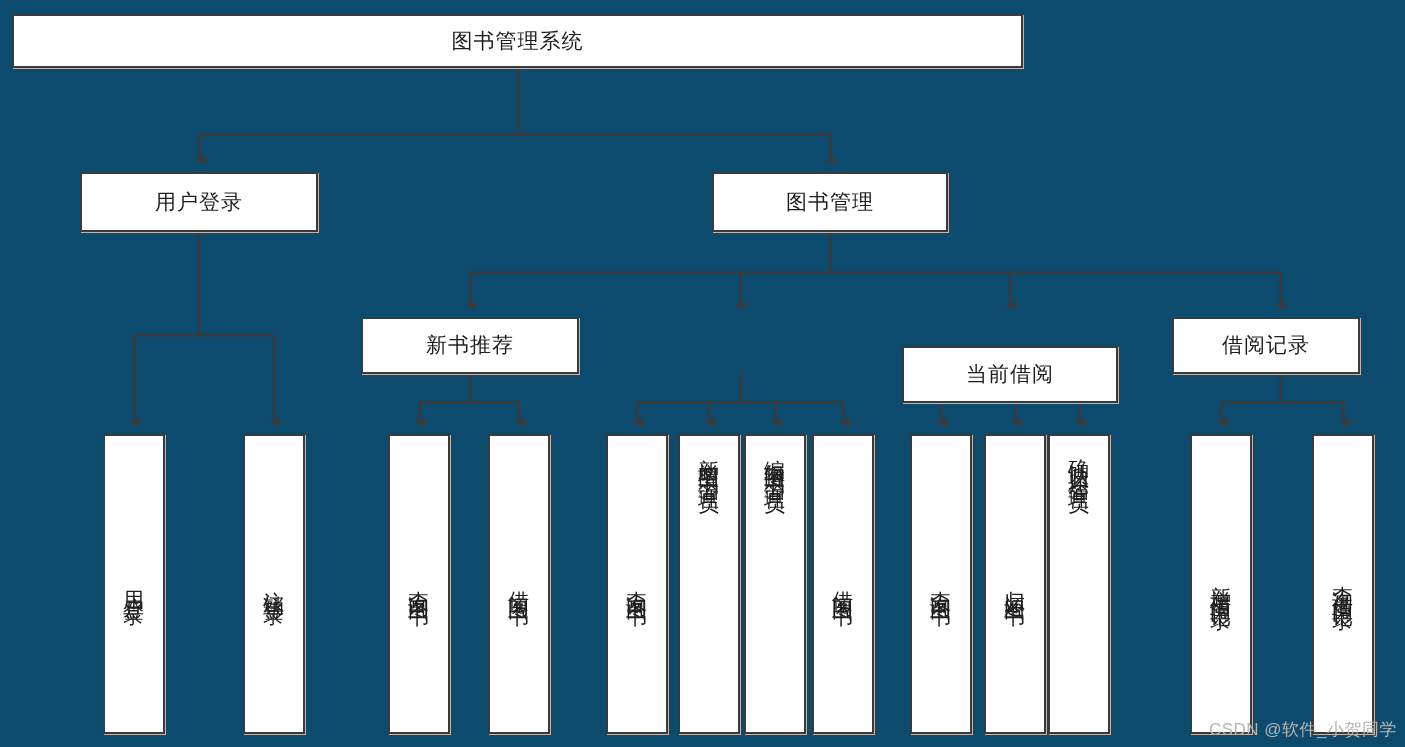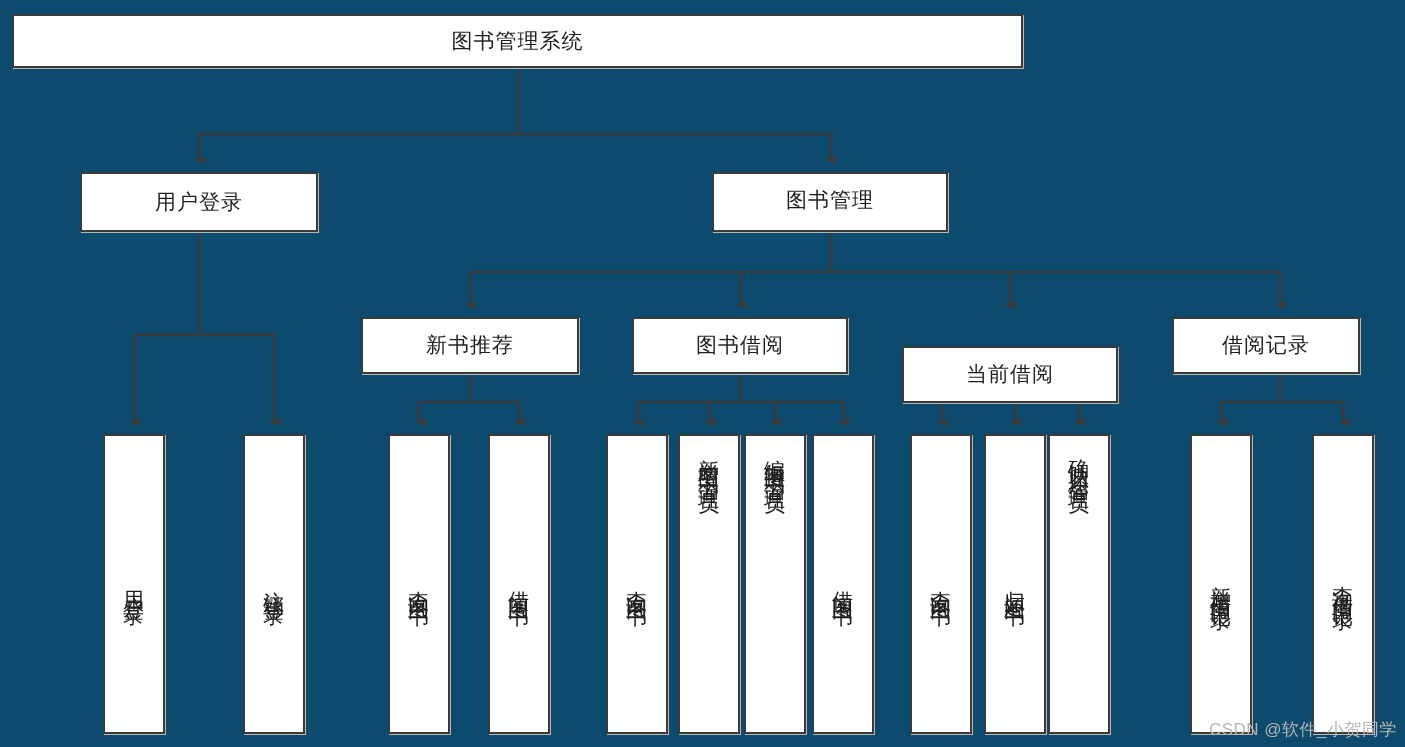--- a/index.html
+++ b/index.html
@@ -124,29 +124,26 @@
     </g>
   </svg>
 
   <div class="node" style="left:12px; top:14px; width:1011px; height:54px;">
     <span class="label">图书管理系统</span>
   </div>
 
   <div class="node" style="left:80px; top:172px; width:238px; height:60px;">
     <span class="label">用户登录</span>
   </div>
-  <div class="node" style="left:712px; top:172px; width:236px; height:60px;font-family:Liberation Mono, monospace;">
+  <div class="node" style="left:712px; top:172px; width:236px; height:60px;">
     <span class="label">图书管理</span>
   </div>
 
   <div class="node" style="left:361px; top:317px; width:218px; height:57px;text-align:right;">
     <span class="label">新书推荐</span>
-  </div>
-  <div class="node" style="left:632px; top:317px; width:216px; height:57px;">
-    <span class="label">图书借阅</span>
   </div>
   <div class="node" style="left:902px; top:317px; width:216px; height:57px;margin-top:29px;">
     <span class="label">当前借阅</span>
   </div>
   <div class="node" style="left:1172px; top:317px; width:188px; height:57px;">
     <span class="label">借阅记录</span>
   </div>
 
   <div class="node vertical center" style="left:103px; top:434px; width:62px; height:300px;">
     <span class="label">用户登录</span>

